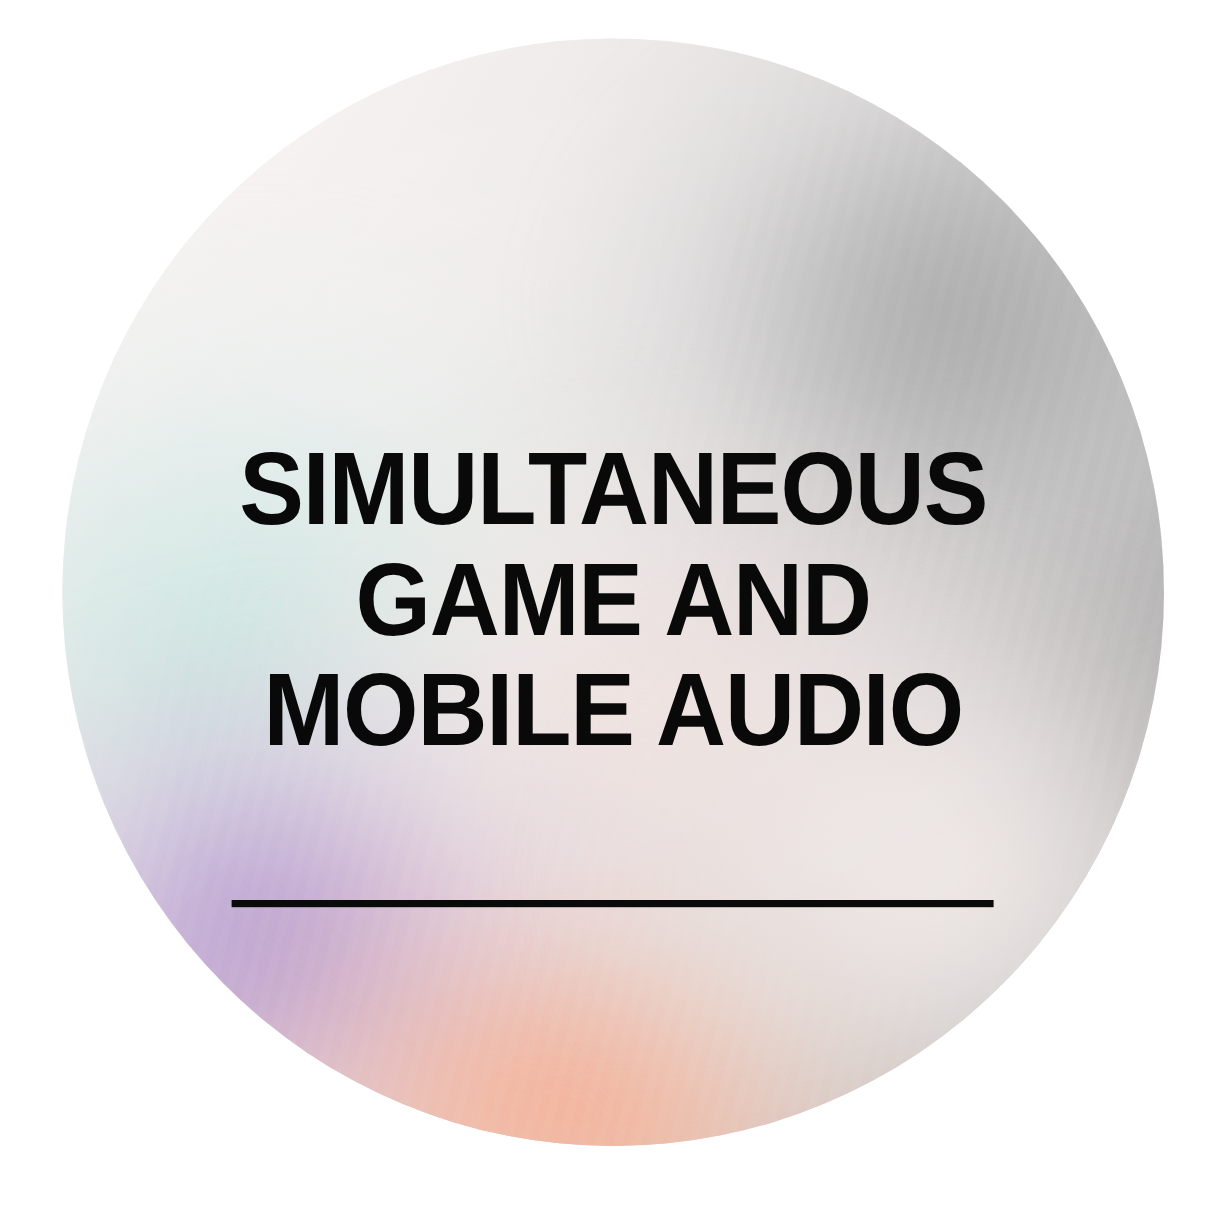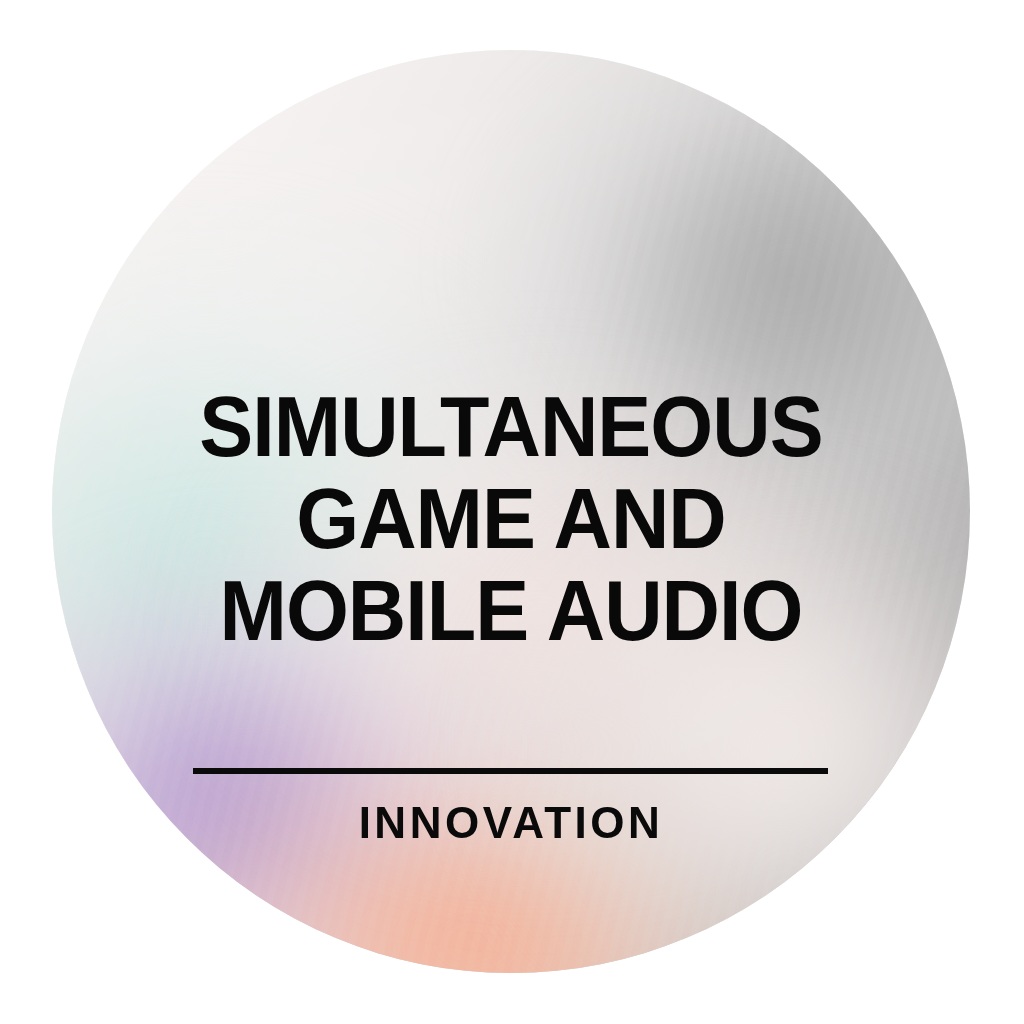--- a/index.html
+++ b/index.html
@@ -15,21 +15,21 @@
     height: 1024px;
     background: #ffffff;
     overflow: hidden;
     font-family: "Liberation Sans", "DejaVu Sans", sans-serif;
   }
 
   
   .badge {
     position: absolute;
     left: 52px;
-    top: 50px;
+    top: 32px;
     width: 918px;
     height: 923px;
     border-radius: 50%;
     overflow: hidden;
     isolation: isolate;
   }
 
   
   .grad-base {
     position: absolute;
@@ -231,17 +231,16 @@
     <div class="content">
 
       <div class="headline">
         <span class="line">SIMULTANEOUS</span>
         <span class="line">GAME AND</span>
         <span class="line">MOBILE AUDIO</span>
       </div>
 
       <div class="rule"></div>
 
-      <div class="kicker">INNOVATION</div>
 
     </div>
   </div>
 </div>
 
 </body></html>

